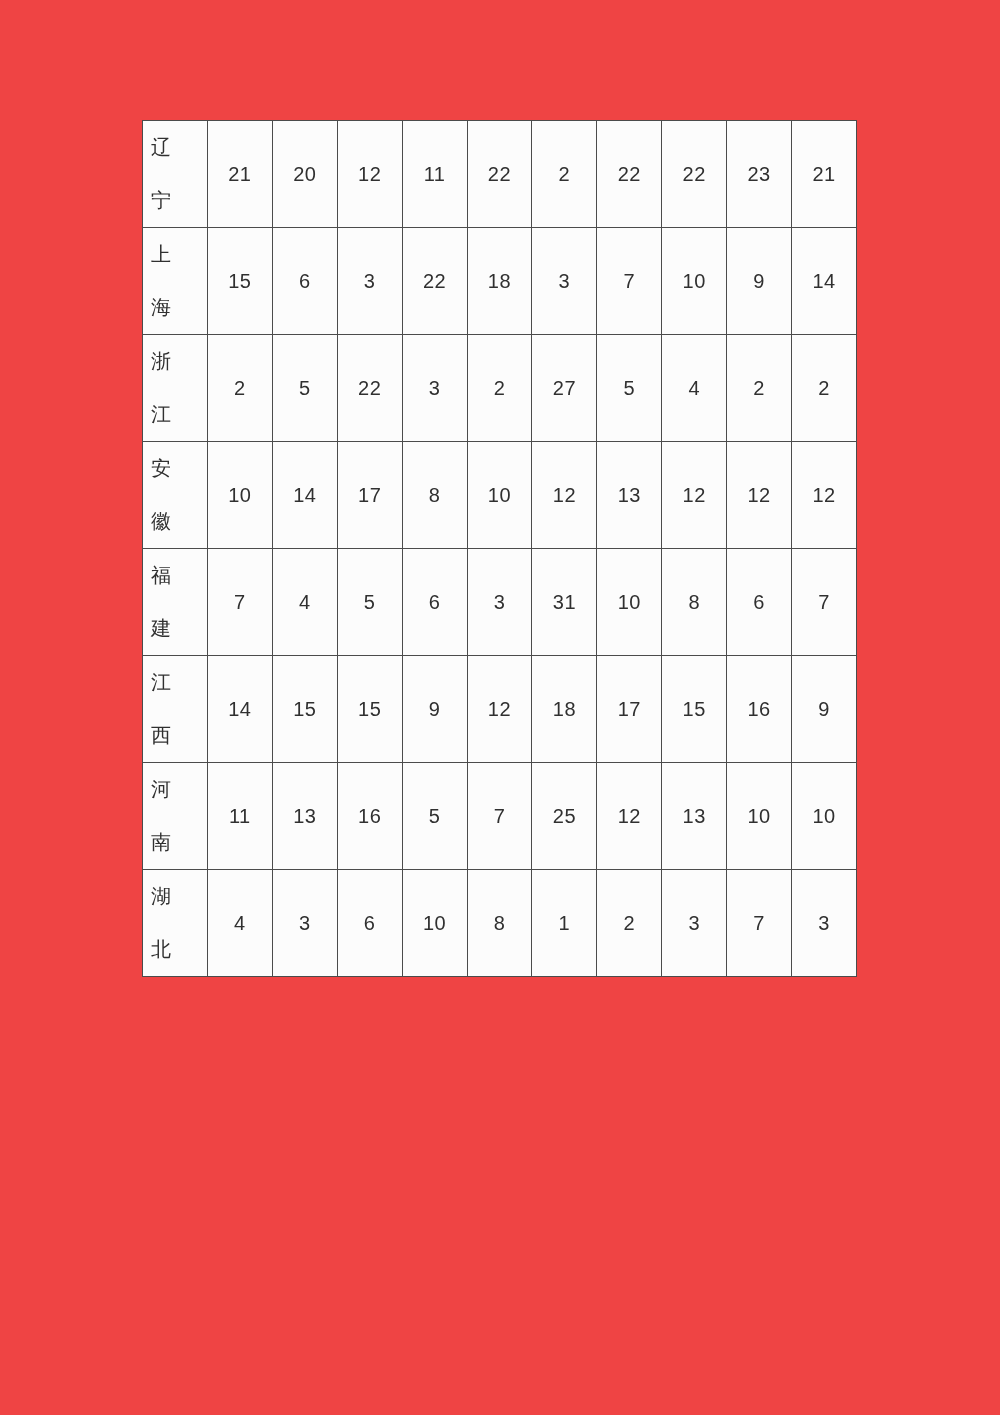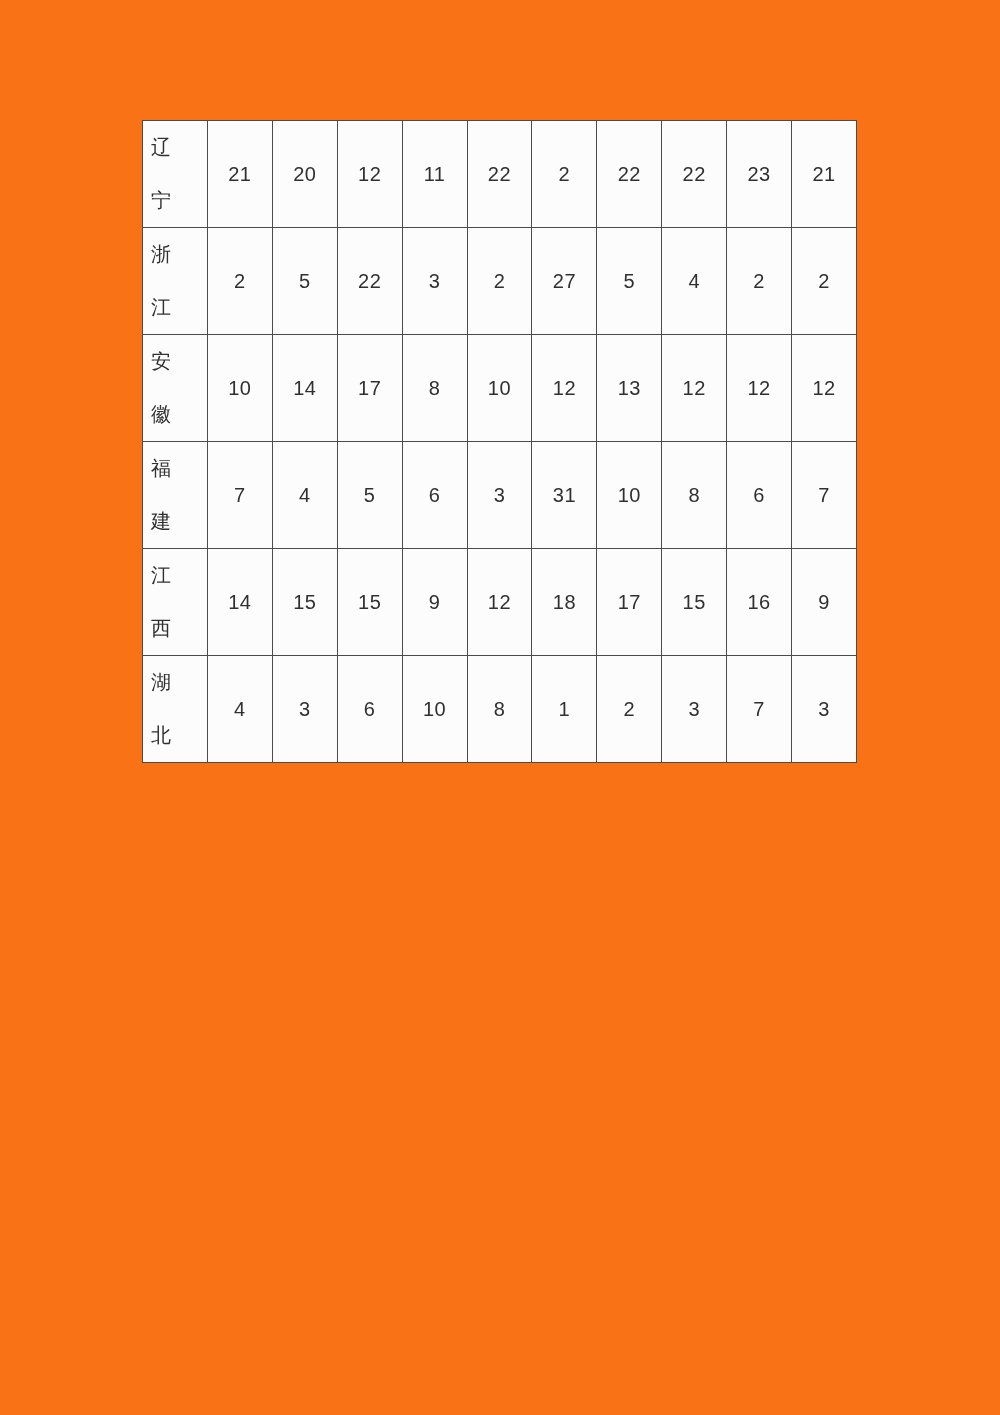--- a/index.html
+++ b/index.html
@@ -9,21 +9,21 @@
     height: 1415px;
     background: #fcfcfc;
     font-family: "Liberation Sans", "DejaVu Sans", sans-serif;
     overflow: hidden;
   }
 
   .page {
     position: relative;
     width: 1000px;
     height: 1415px;
-    background: #f97316;
+    background: #ef4444;
   }
 
   table.rank-table {
     position: absolute;
     left: 142px;
     top: 120px;
     width: 715px;
     border-collapse: collapse;
     table-layout: fixed;
   }
@@ -59,20 +59,33 @@
           <td>21</td>
           <td>20</td>
           <td>12</td>
           <td>11</td>
           <td>22</td>
           <td>2</td>
           <td>22</td>
           <td>22</td>
           <td>23</td>
           <td>21</td>
+        </tr>
+        <tr>
+          <td class="province">上海</td>
+          <td>15</td>
+          <td>6</td>
+          <td>3</td>
+          <td>22</td>
+          <td>18</td>
+          <td>3</td>
+          <td>7</td>
+          <td>10</td>
+          <td>9</td>
+          <td>14</td>
         </tr>
         <tr>
           <td class="province">浙江</td>
           <td>2</td>
           <td>5</td>
           <td>22</td>
           <td>3</td>
           <td>2</td>
           <td>27</td>
           <td>5</td>
@@ -113,20 +126,33 @@
           <td>15</td>
           <td>9</td>
           <td>12</td>
           <td>18</td>
           <td>17</td>
           <td>15</td>
           <td>16</td>
           <td>9</td>
         </tr>
         <tr>
+          <td class="province">河南</td>
+          <td>11</td>
+          <td>13</td>
+          <td>16</td>
+          <td>5</td>
+          <td>7</td>
+          <td>25</td>
+          <td>12</td>
+          <td>13</td>
+          <td>10</td>
+          <td>10</td>
+        </tr>
+        <tr>
           <td class="province">湖北</td>
           <td>4</td>
           <td>3</td>
           <td>6</td>
           <td>10</td>
           <td>8</td>
           <td>1</td>
           <td>2</td>
           <td>3</td>
           <td>7</td>

